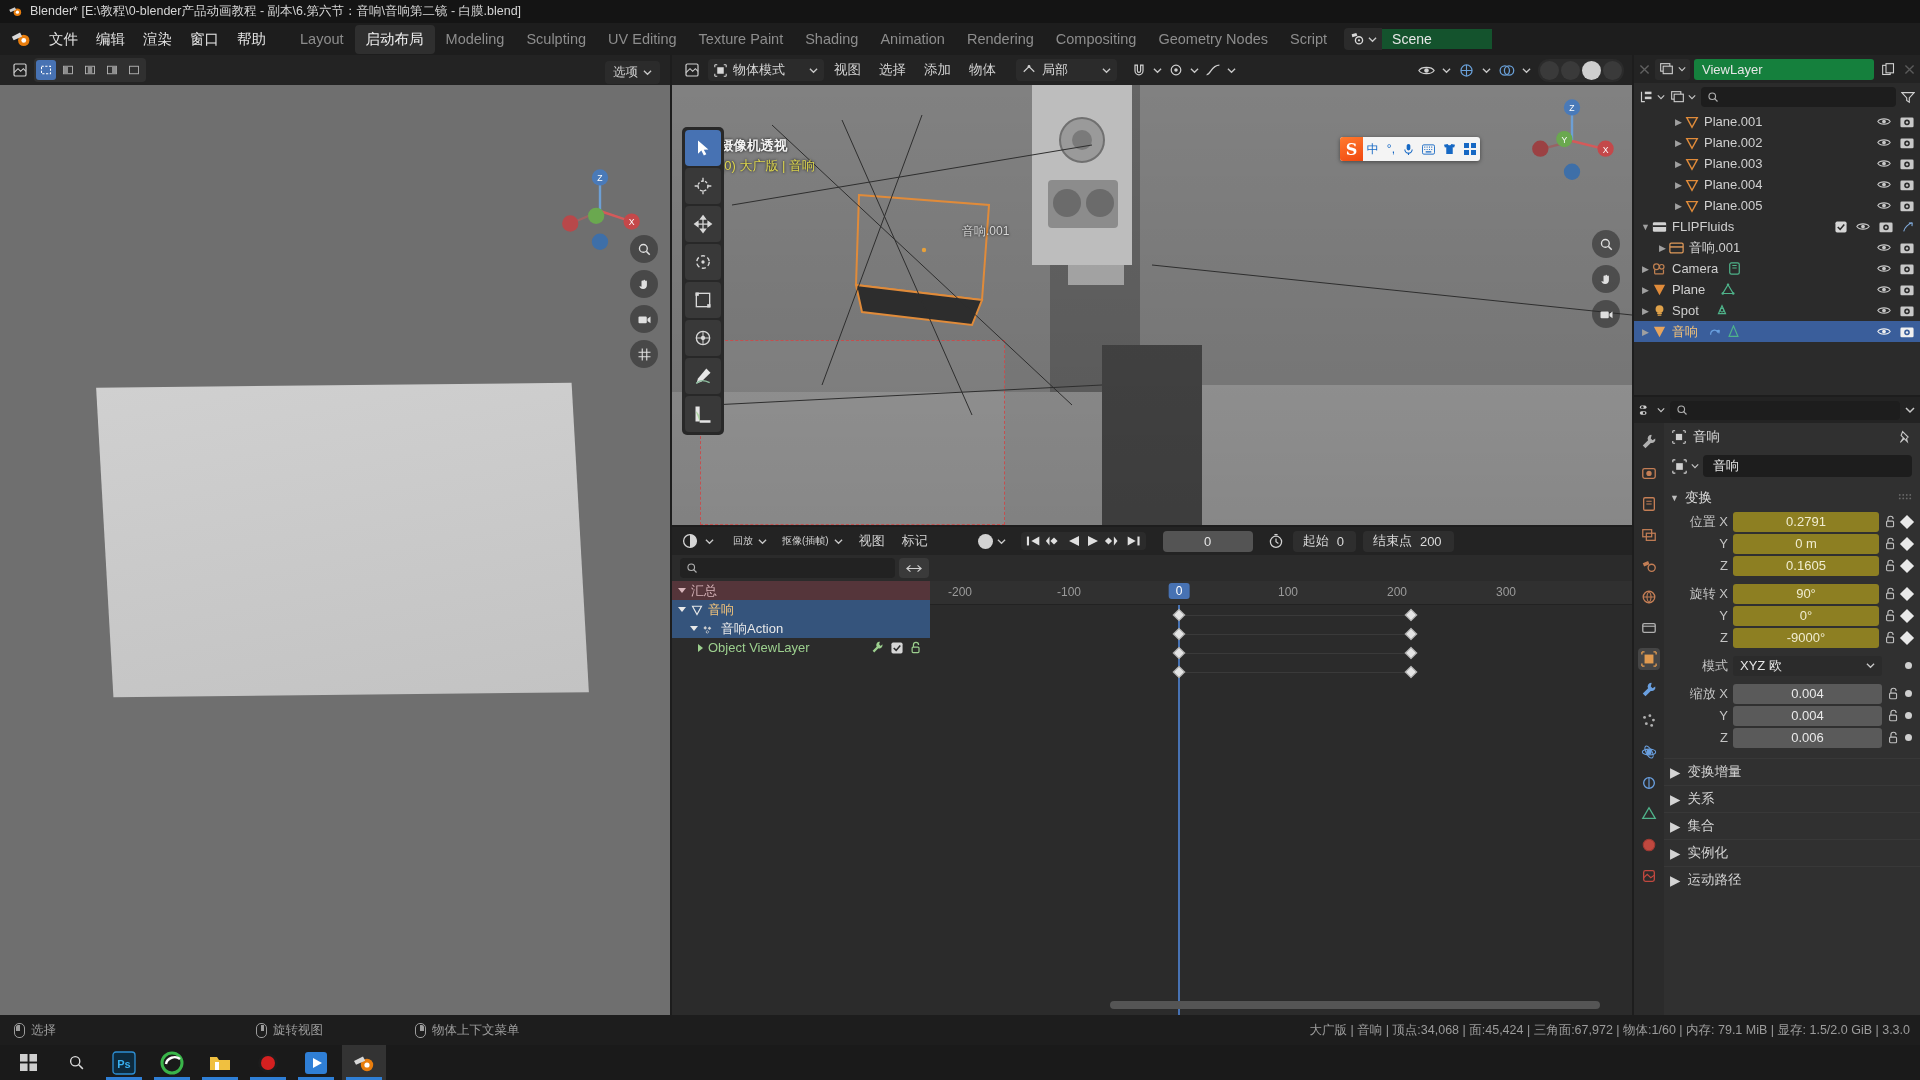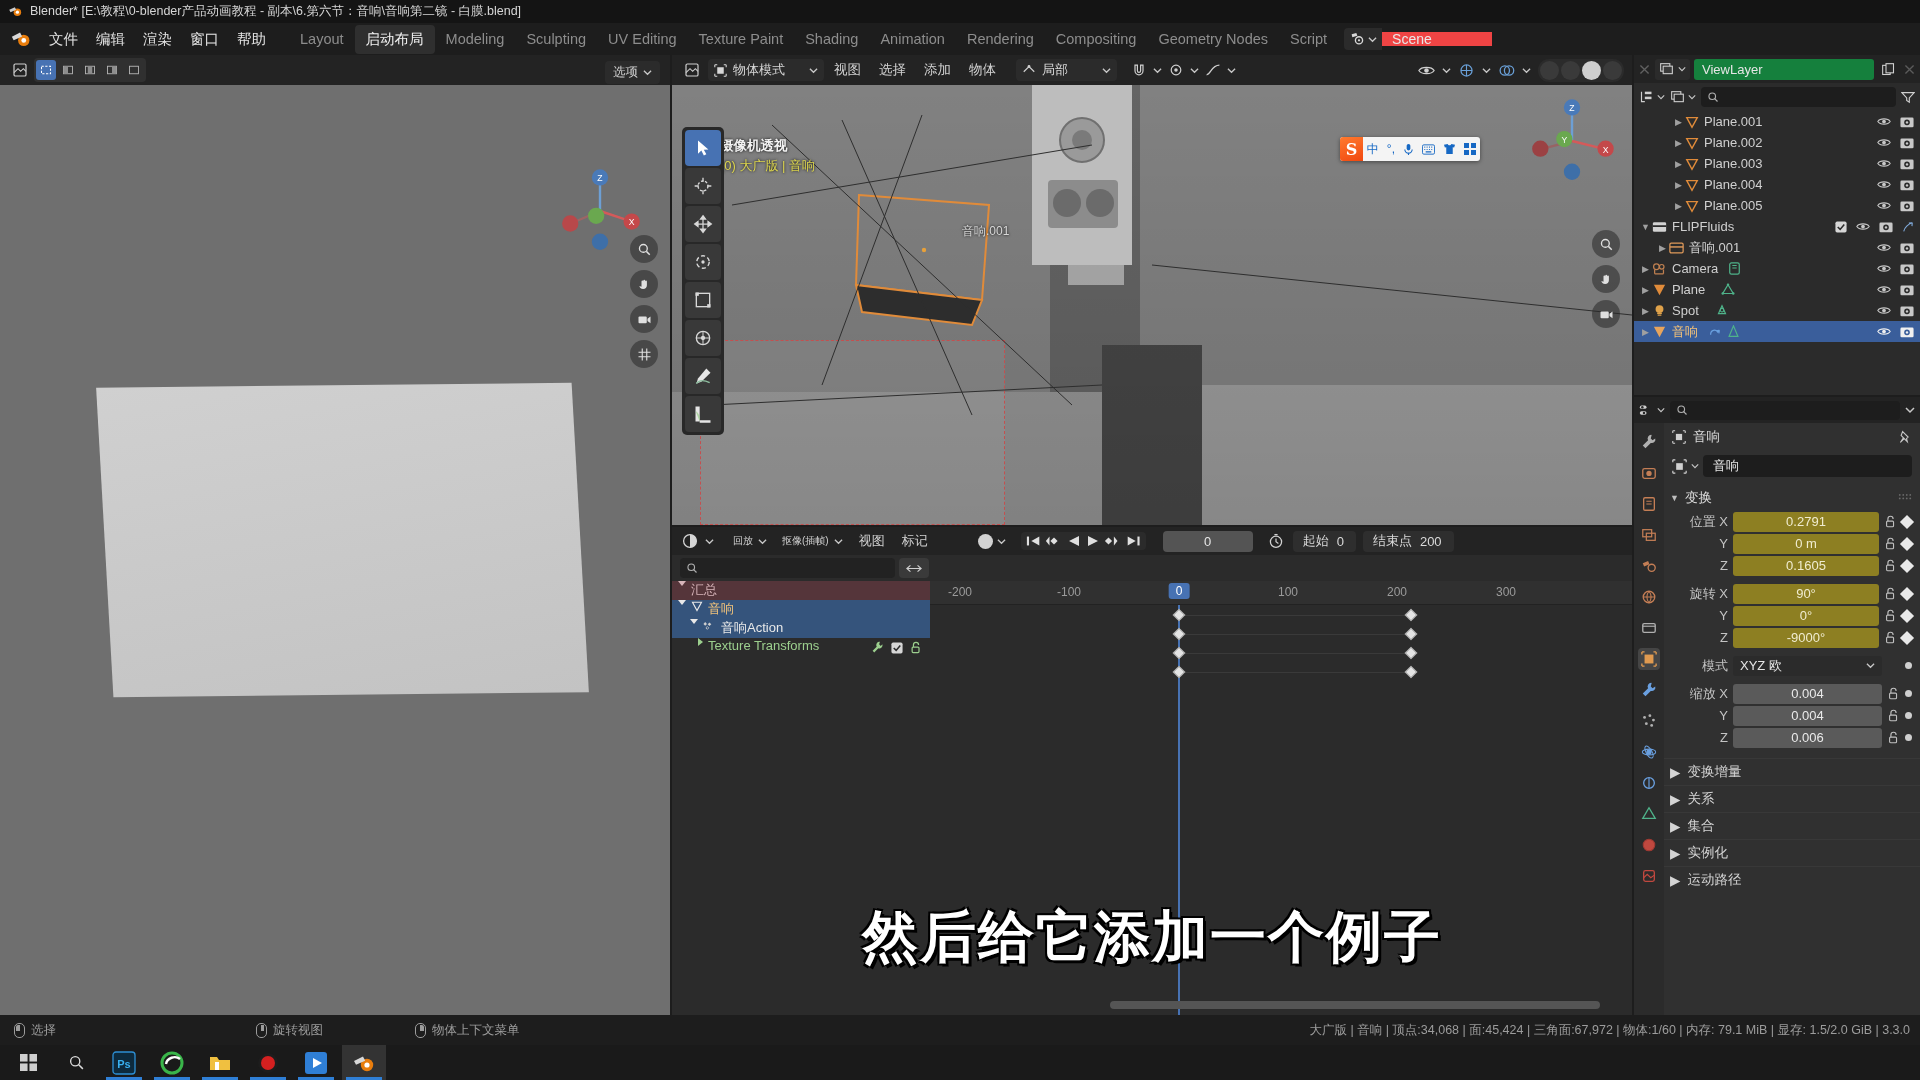--- a/index.html
+++ b/index.html
@@ -17,21 +17,21 @@
     background:#1d1d1d; display:flex; align-items:center; }
   .blender-icon { width:22px;height:22px;margin:0 8px 0 10px; }
   .menu-item { color:#e3e3e3; font-size:14.5px; padding:4px 9px; cursor:default; }
   .wsep { width:14px; }
   .ws-tab { color:#8d8d8d; font-size:14.5px; padding:5px 11px; border-radius:4px; cursor:default;
     white-space:nowrap; }
   .ws-tab.active { background:#2f2f2f; color:#f0f0f0; }
   .scene-block { display:flex; align-items:center; margin-left:6px; }
   .scene-icon-btn { background:#2b2b2b; border-radius:4px 0 0 4px; height:22px; display:flex;
     align-items:center; padding:0 5px; gap:3px; }
-  .scene-name { background:#ef4444; height:14px; display:flex; align-items:center;
+  .scene-name { background:#14532d; height:20px; display:flex; align-items:center;
     color:#e8e8e8; font-size:14px; padding:0 16px 0 10px; min-width:110px; }
 
   
   .left-view { position:absolute; left:0; top:55px; width:670px; height:960px; background:#3b3b3b; }
   .lv-header { position:absolute; left:0; top:0; width:670px; height:30px; background:#232323;
     display:flex; align-items:center; padding-left:6px; }
   .lv-body { position:absolute; left:0; top:30px; width:670px; height:930px;
     background:#6f6f6f; overflow:hidden; }
   .lv-plane { position:absolute; left:105px; top:300px; width:475px; height:310px;
     background:linear-gradient(170deg,#d0d0d0,#c3c3c3);
@@ -93,21 +93,21 @@
   .range-field { background:#2e2e2e; border-radius:4px; height:21px; display:flex; align-items:center;
     color:#d9d9d9; font-size:13px; }
   .range-field span.lbl{ padding:0 8px 0 10px;}
   .range-field span.val{ padding:0 12px 0 0;}
 
   .dope-subhdr { position:absolute; left:0; top:28px; width:960px; height:26px; background:#2b2b2b;
     display:flex; align-items:center; }
   .search-box { margin-left:8px; width:215px; height:20px; background:#222; border-radius:4px;
     display:flex; align-items:center; padding-left:6px; gap:5px;}
   .channels { position:absolute; left:0; top:54px; width:258px; height:434px; background:#2b2b2b; }
-  .ch-row { height:19px; display:flex; font-size:13px; padding-left:6px; gap:5px; }
+  .ch-row { height:19px; display:flex; align-items:center; font-size:13px; padding-left:6px; gap:5px; }
   .ch-summary { background:#55353a; color:#d8b5ba; }
   .ch-sel { background:#35547c; color:#e9e9e9; }
   .ch-green { color:#9ccf8e; }
   .tri { width:0;height:0;border-left:5px solid currentColor;border-top:4px solid transparent;
     border-bottom:4px solid transparent; display:inline-block;}
   .tri.down { border-left:4px solid transparent;border-right:4px solid transparent;
     border-top:5px solid currentColor; border-bottom:0;}
 
   .keyarea { position:absolute; left:258px; top:54px; width:702px; height:434px; background:#2b2b2b;}
   .ruler { position:absolute; left:0; top:0; width:702px; height:24px; background:#303030;
@@ -669,21 +669,21 @@
         <span class="tri down"></span>
         <svg width="13" height="12" viewBox="0 0 18 14">
           <path d="M3 3 L5.5 5.5 L3 8 L0.6 5.5Z" fill="#cfcfcf"></path>
           <path d="M9 3.5 L11.5 6 L9 8.5 L6.5 6Z" fill="#cfcfcf"></path>
           <path d="M6 9 L8 11 L6 13 L4 11Z" fill="none" stroke="#cfcfcf" stroke-width="1.1"></path>
           </svg>
         <span>音响Action</span>
       </div>
       <div class="ch-row ch-green" style="padding-left:26px">
         <span class="tri"></span>
-        <span>Texture Transforms</span>
+        <span>Object ViewLayer</span>
         <span style="margin-left:auto;display:flex;gap:7px;align-items:center;padding-right:8px;">
           <svg width="13" height="13" viewBox="0 0 16 16">
             <path d="M11 1 a4 4 0 00-4 6 L2 12 l2 2 5-5 a4 4 0 005-5 L12 6 L10 4 Z" fill="#9ccf8e"></path>
             </svg>
           <svg width="12" height="12" viewBox="0 0 14 14">
             <rect x="0.5" y="0.5" width="13" height="13" rx="2" fill="#d6d6d6"></rect>
             <path d="M3.2 7 L6 9.8 L10.8 4" stroke="#2b2b2b" stroke-width="1.8" fill="none"></path>
             </svg>
           <svg width="12" height="13" viewBox="0 0 14 15">
             <path d="M4 7 V4.5 a3 3 0 016 0" fill="none" stroke="#9ccf8e" stroke-width="1.4"></path>
@@ -719,21 +719,20 @@
       <div class="kline" style="left:246px;top:91px;width:236px;"></div>
       <div class="kf" style="left:249px;top:91px;"></div>
       <div class="kf" style="left:481px;top:91px;"></div>
 
       <div style="position:absolute;left:0;bottom:6px;width:702px;height:8px;">
         <div style="position:absolute;left:180px;width:490px;height:8px;background:#555;border-radius:4px;"></div>
       </div>
     </div>
   </div>
 
-  <div class="subtitle">然后给它添加一个例子</div>
 
   <div class="outliner">
     <div class="out-header">
       <svg width="13" height="13" viewBox="0 0 16 16" style="opacity:.5">
         <path d="M3 3 L13 13 M13 3 L3 13" stroke="#a0a0a0" stroke-width="1.6"></path>
         </svg>
       <div class="vl-field">
         <svg width="15" height="15" viewBox="0 0 18 18">
           <rect x="2" y="2" width="11" height="9" fill="none" stroke="#d0d0d0" stroke-width="1.3"></rect>
           <rect x="5" y="5" width="11" height="9" fill="#3a3a3a" stroke="#d0d0d0" stroke-width="1.3"></rect>

